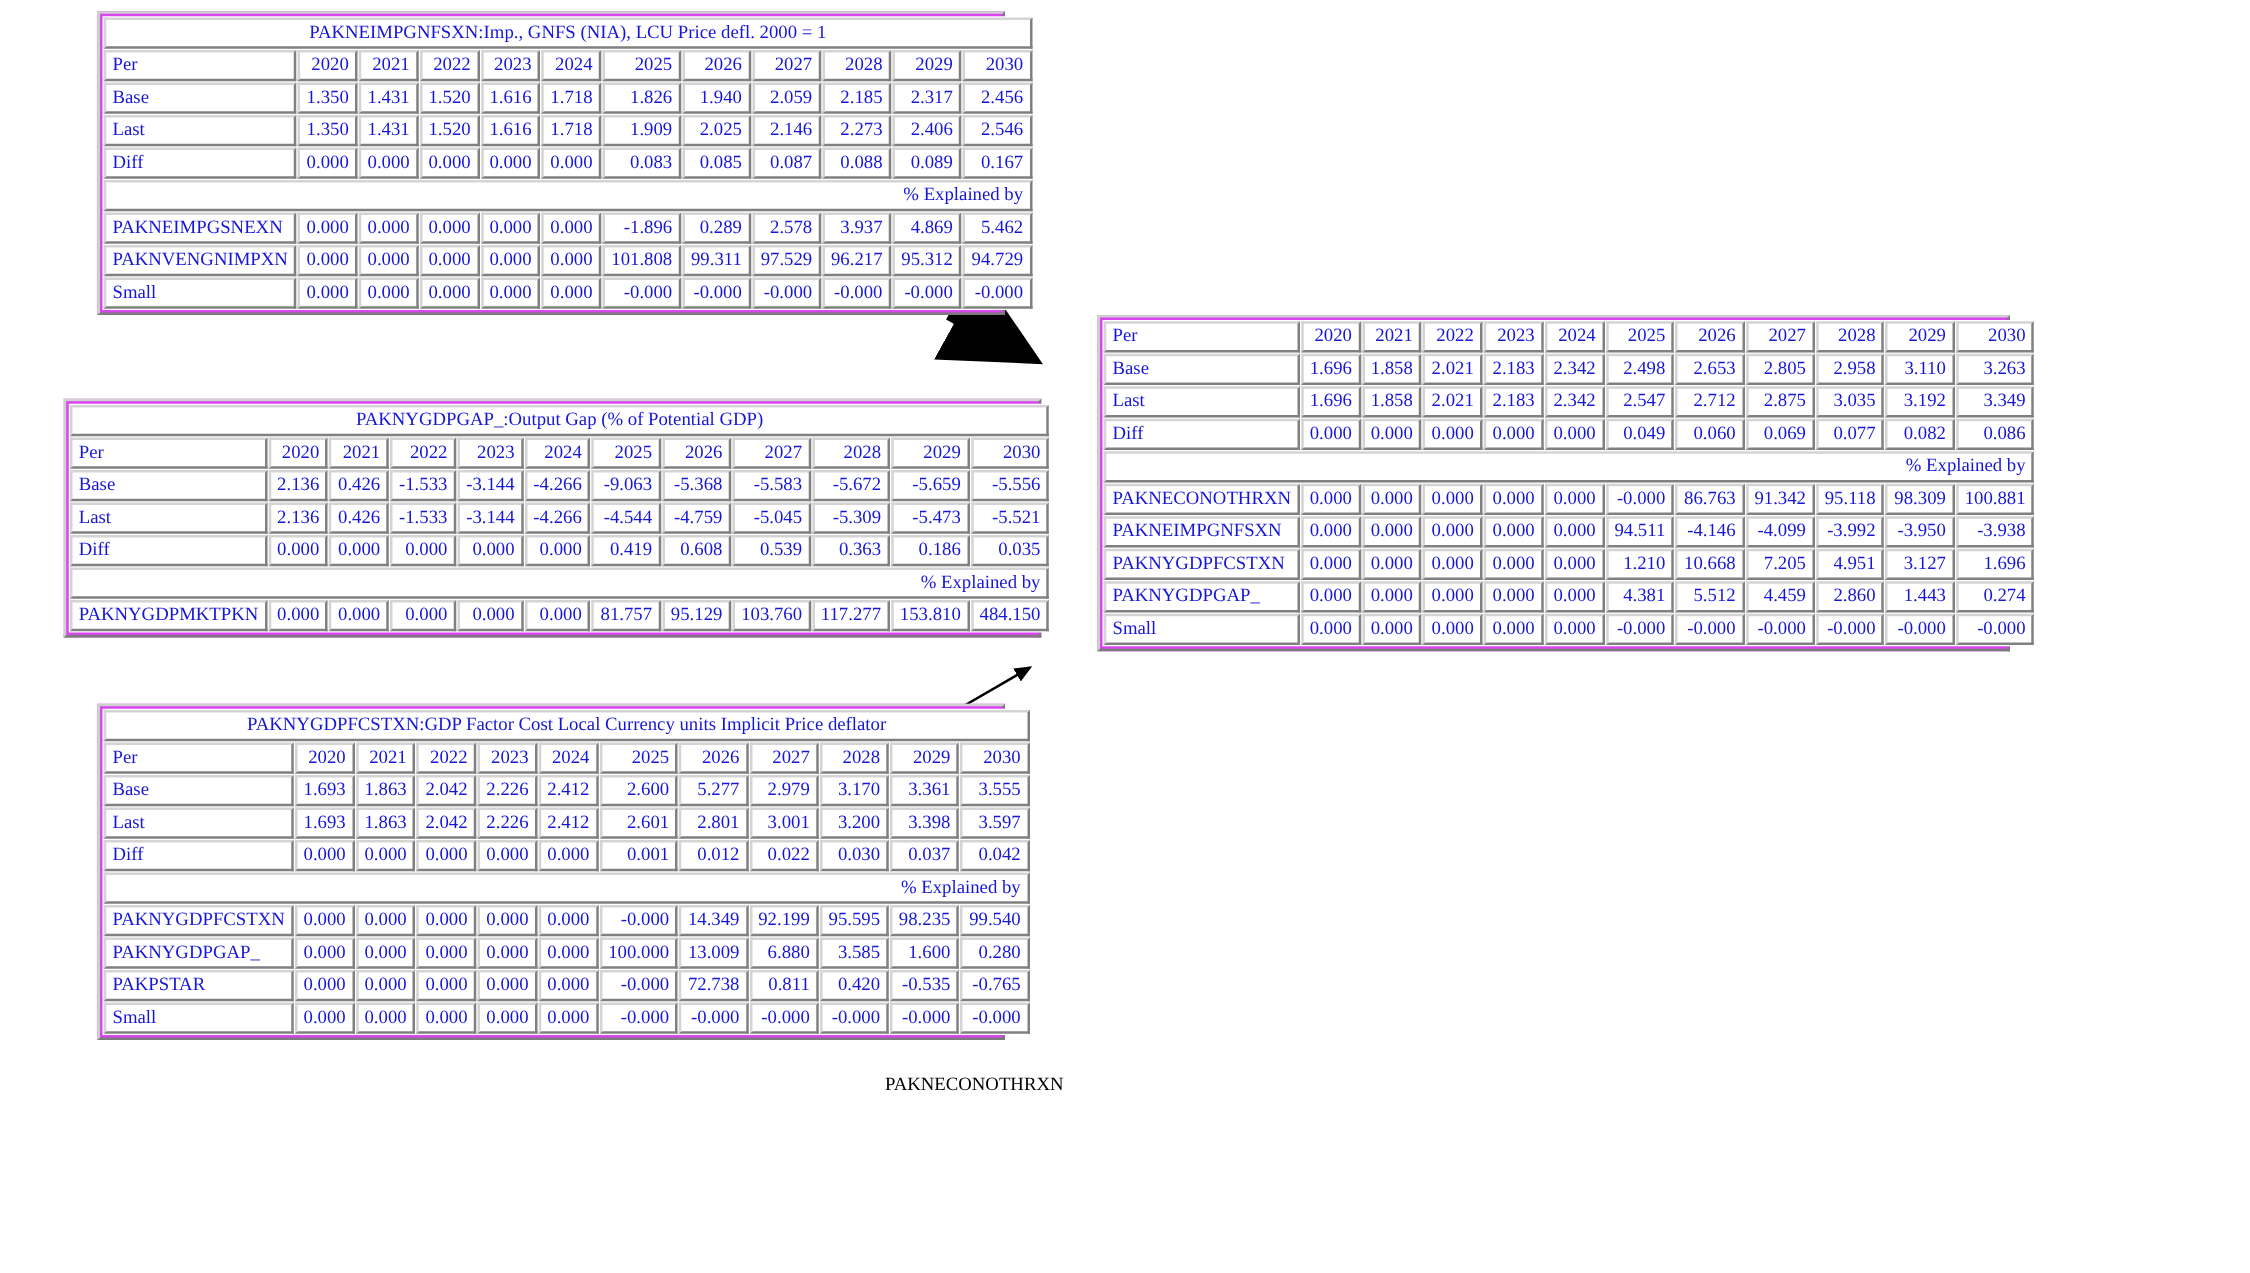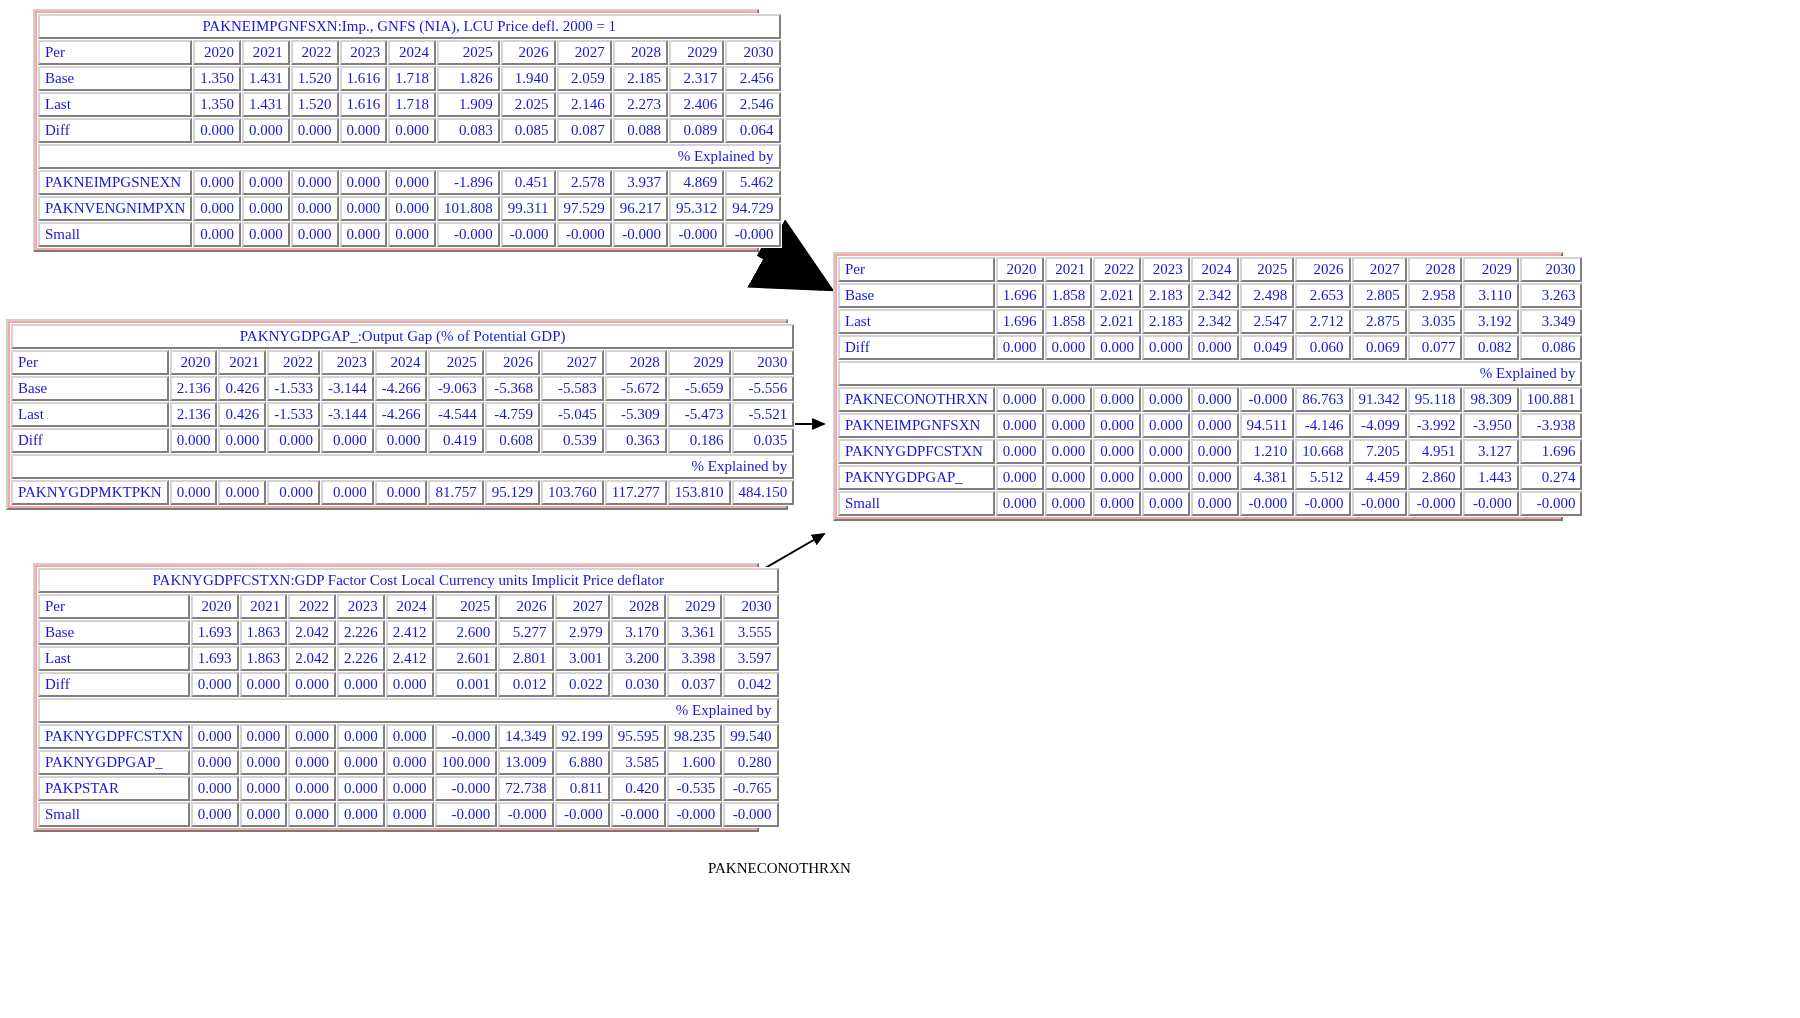--- a/index.html
+++ b/index.html
@@ -1,20 +1,20 @@
 <!DOCTYPE html>
 <html><head>
 <meta charset="utf-8">
 <style>
   html,body{margin:0;padding:0;background:#ffffff;}
   body{
     width:1800px;height:1018px;position:relative;overflow:hidden;
     font-family:"Liberation Serif","DejaVu Serif",serif;
   }
-  .node{position:absolute;border:2px outset #cfcfcf;background:#fca5a5;padding:2px;box-sizing:border-box;}
+  .node{position:absolute;border:2px outset #cfcfcf;background:#d946ef;padding:2px;box-sizing:border-box;margin-left:45px;}
   table.dtab{border-collapse:separate;border-spacing:1px;background:#ffffff;width:100%;}
   table.dtab td{
     border:2px outset #d4d4d4;
     color:#1616d8;
     font-size:15px;
     line-height:1.0;
     padding:3px 5px;
     background:#ffffff;
     white-space:nowrap;
   }
@@ -108,34 +108,34 @@
           <td class="num">0.000</td>
           <td class="num">0.000</td>
           <td class="num">0.000</td>
           <td class="num">0.000</td>
           <td class="num">0.000</td>
           <td class="num">0.083</td>
           <td class="num">0.085</td>
           <td class="num">0.087</td>
           <td class="num">0.088</td>
           <td class="num">0.089</td>
-          <td class="num">0.064</td>
+          <td class="num">0.167</td>
         </tr>
         <tr>
           <td class="exp" colspan="12">% Explained by</td>
         </tr>
         <tr>
           <td class="lbl">PAKNEIMPGSNEXN</td>
           <td class="num">0.000</td>
           <td class="num">0.000</td>
           <td class="num">0.000</td>
           <td class="num">0.000</td>
           <td class="num">0.000</td>
           <td class="num">-1.896</td>
-          <td class="num">0.451</td>
+          <td class="num">0.289</td>
           <td class="num">2.578</td>
           <td class="num">3.937</td>
           <td class="num">4.869</td>
           <td class="num">5.462</td>
         </tr>
         <tr>
           <td class="lbl">PAKNVENGNIMPXN</td>
           <td class="num">0.000</td>
           <td class="num">0.000</td>
           <td class="num">0.000</td>

